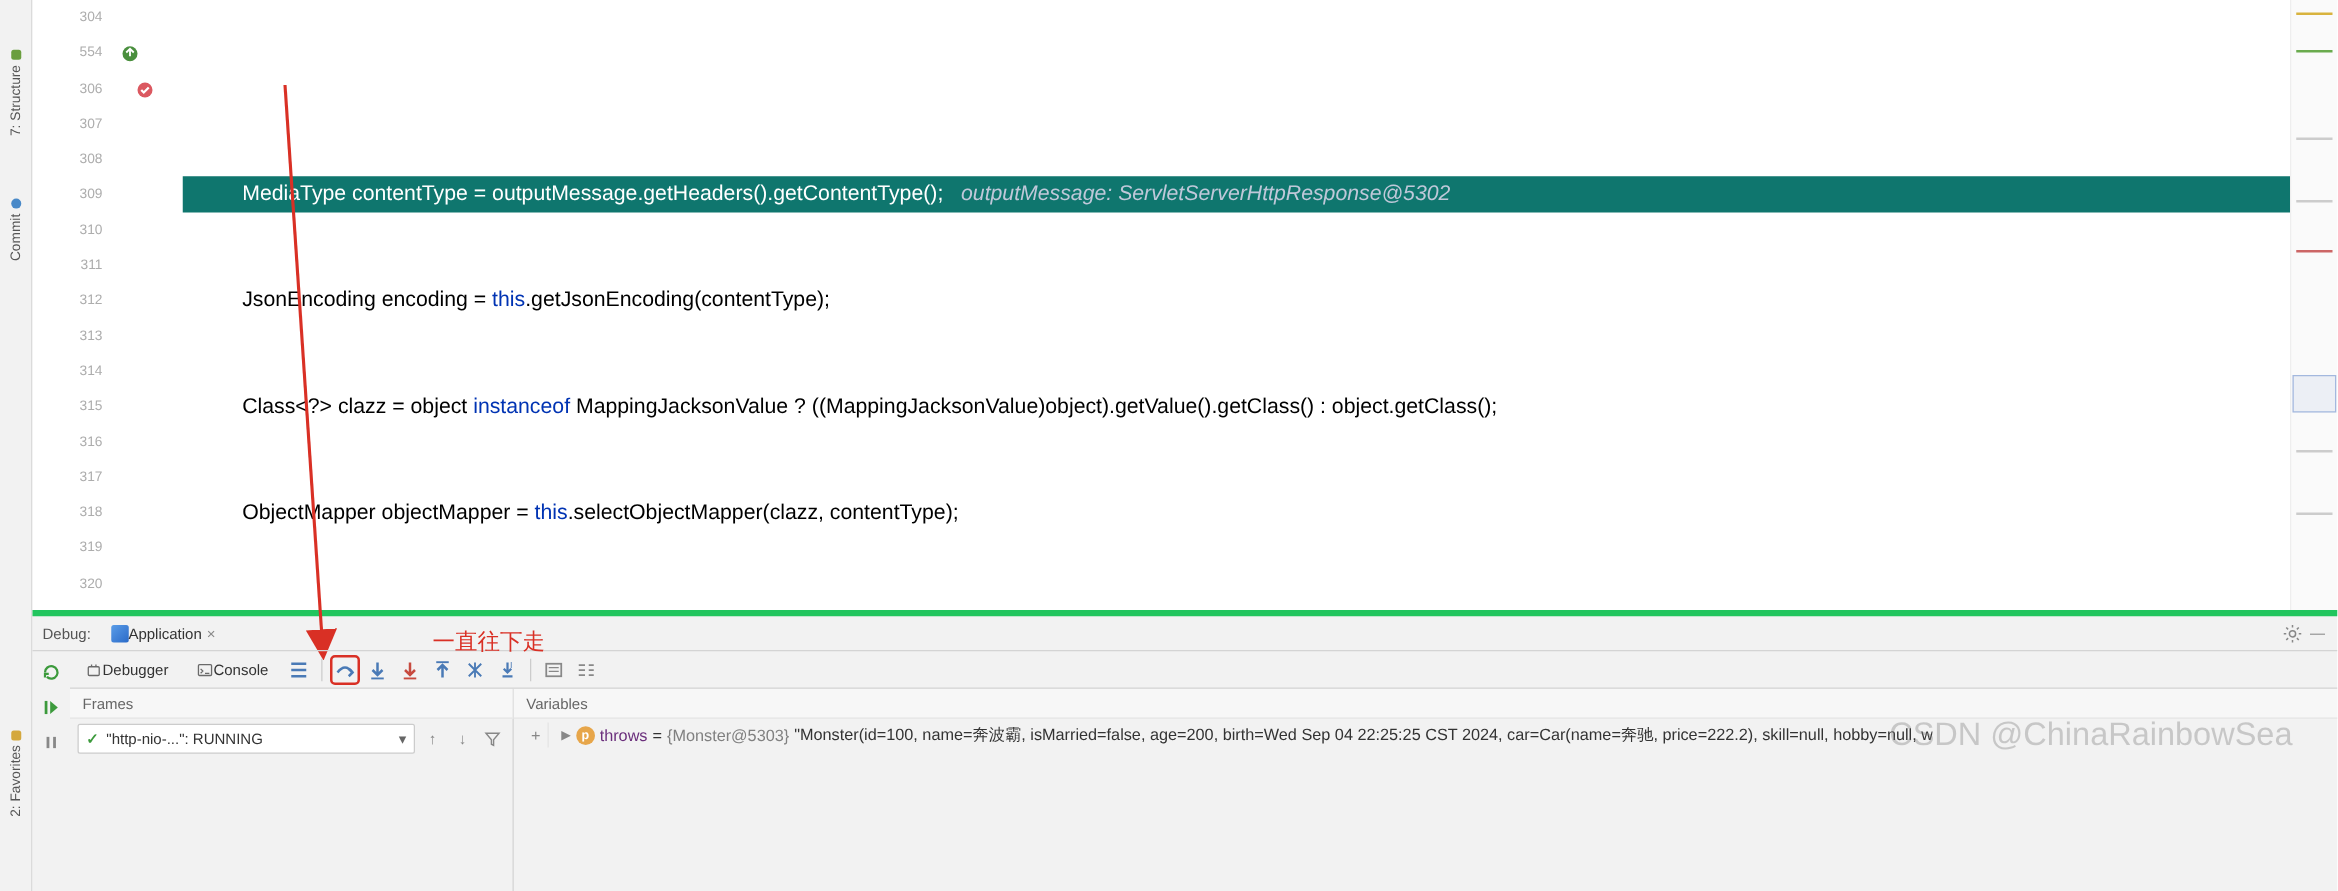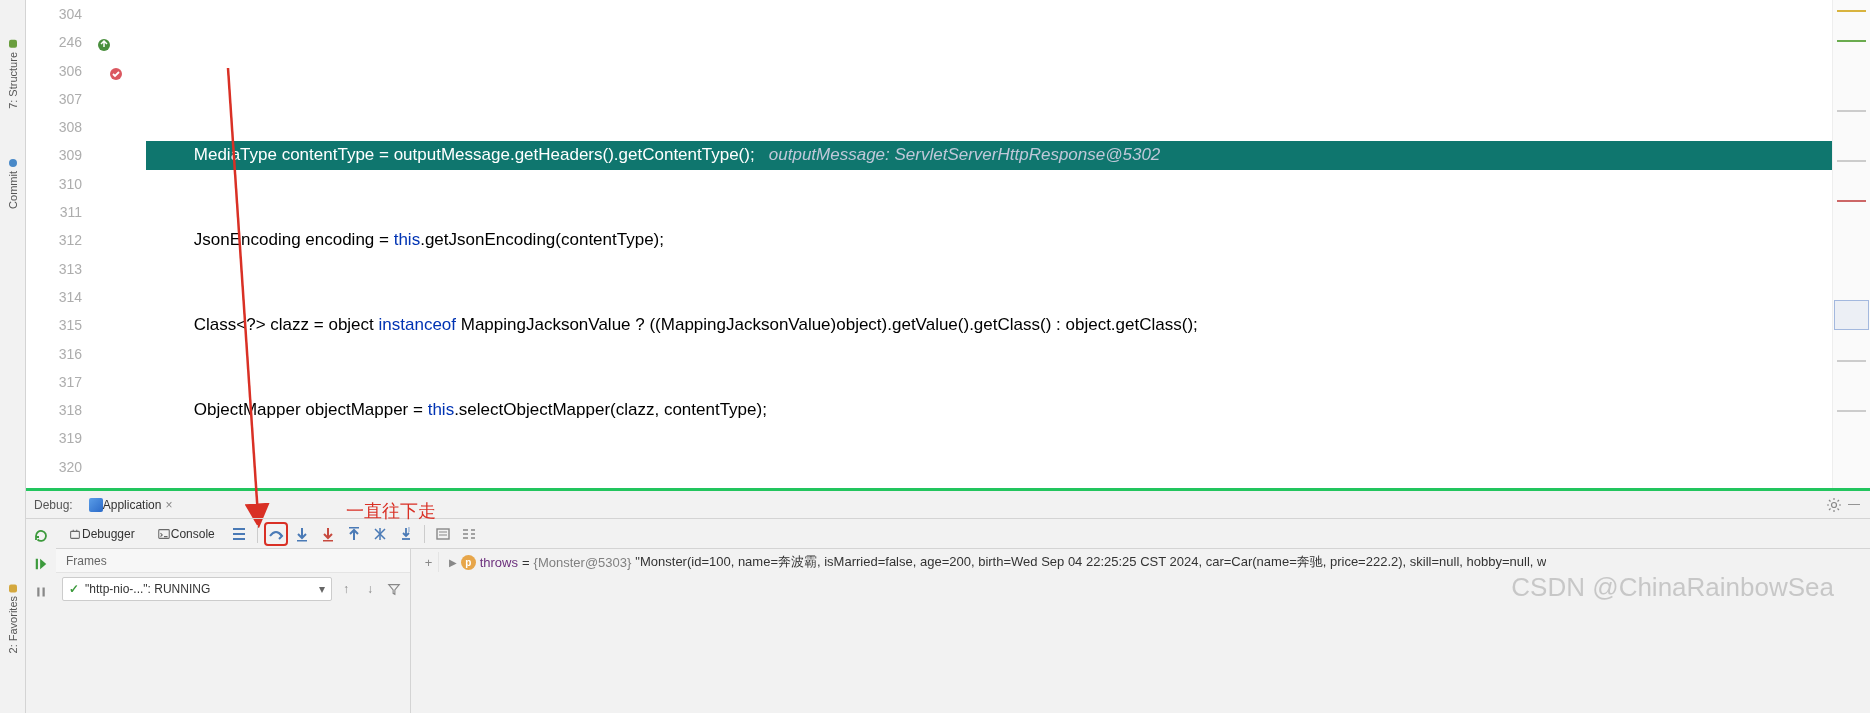--- a/index.html
+++ b/index.html
@@ -3,34 +3,34 @@
 <meta charset="utf-8">
 <style>
 * { margin: 0; padding: 0; box-sizing: border-box; font-family: "Segoe UI", Arial, sans-serif; }
 body { background: #fff; width: 1870px; height: 713px; overflow: hidden; position: relative; }
 .main-layout { display: flex; width: 100%; height: 100%; }
 .left-tool-strip { width: 26px; background: #f2f2f2; border-right: 1px solid #d4d4d4; display: flex; flex-direction: column; align-items: center; font-size: 11px; color: #555; }
 .left-tab { writing-mode: vertical-rl; transform: rotate(180deg); padding: 10px 2px; display: flex; align-items: center; gap: 4px; cursor: pointer; }
 .left-tab .dot { width: 8px; height: 8px; border-radius: 2px; display: inline-block; }
 .editor-column { flex: 1; display: flex; flex-direction: column; min-width: 0; }
 .editor-area { flex: 1; display: flex; min-height: 0; }
-.gutter { width: 120px; background: #fff; border-right: 0px; font-family: Consolas, "Courier New", monospace; font-size: 14px; color: #adadad; text-align: right; position: relative; }
+.gutter { width: 120px; background: #fff; border-right: 0px; font-family: Consolas, "Courier New", monospace; font-size: 11px; color: #adadad; text-align: right; position: relative; }
 .gutter-line { height: 28.3px; line-height: 28.3px; padding-right: 64px; position: relative; }
 .gutter-icon { position: absolute; right: 34px; top: 50%; transform: translateY(-50%); width: 16px; height: 16px; }
 .code-pane { flex: 1; font-family: Consolas, "Courier New", monospace; font-size: 17px; line-height: 28.3px; white-space: pre; color: #000; position: relative; overflow: hidden; }
 .code-line { height: 28.3px; padding-left: 10px; }
 .code-line.selection { background: #0f766e; color: #fff; }
 .kw { color: #0033b3; font-weight: 500; }
 .inline-hint { color: #bfc8d9; font-style: italic; }
 .minimap { width: 38px; background: #fafafa; border-left: 1px solid #eee; position: relative; }
 .minimap-line { position: absolute; height: 2px; background: #999; left: 4px; right: 4px; }
 .minimap-box { position: absolute; border: 1px solid #a3b8de; background: rgba(163,184,222,.15); left: 1px; right: 1px; }
 
 
-.debug-panel { height: 225px; border-top: 3px solid #22c55e; background: #f2f2f2; display: flex; flex-direction: column; font-size: 12px; color: #333; }
+.debug-panel { height: 225px; border-top: 5px solid #22c55e; background: #f2f2f2; display: flex; flex-direction: column; font-size: 12px; color: #333; }
 .debug-header { height: 28px; display: flex; align-items: center; padding: 0 8px; gap: 6px; border-bottom: 1px solid #d4d4d4; position: relative; }
 .debug-header .lbl { color: #555; margin-right: 4px; }
 .debug-run-config { display: flex; align-items: center; gap: 0; padding: 2px 6px; border-radius: 3px; }
 .app-icon { width: 14px; height: 14px; background: linear-gradient(135deg,#5a9de8,#2b6ac8); border-radius: 2px; }
 .close-x { color: #888; cursor: pointer; padding: 0 4px; }
 .debug-toolbar { height: 30px; display: flex; align-items: center; gap: 2px; padding: 0 2px; border-bottom: 1px solid #d4d4d4; position: relative; }
 .dbg-side { width: 30px; display: flex; flex-direction: column; align-items: center; gap: 6px; padding-top: 6px; }
 .dbg-btn { width: 22px; height: 22px; display: flex; align-items: center; justify-content: center; color: #6a6a6a; cursor: pointer; border-radius: 3px; font-size: 14px; }
 .dbg-tab { padding: 4px 10px; cursor: pointer; display: flex; align-items: center; gap: 0; color: #333; }
 .sep-v { width: 1px; height: 18px; background: #ccc; margin: 0 4px; }
@@ -75,21 +75,21 @@
     <div class="left-tab" style="margin-bottom:50px;">
       <span>2: Favorites</span>
       <span class="dot" style="background:#d4a83e;"></span>
     </div>
   </div>
 
   <div class="editor-column">
     <div class="editor-area">
       <div class="gutter">
         <div class="gutter-line"><span>304</span></div>
-        <div class="gutter-line"><span>246</span>
+        <div class="gutter-line"><span>554</span>
           <span class="gutter-icon"><svg viewBox="0 0 16 16">
                 <circle cx="8" cy="8" r="6" fill="#4a8f3e"></circle>
                 <path d="M8 4 L8 10 M5 7 L8 4 L11 7" stroke="#fff" stroke-width="1.5" fill="none"></path>
               </svg></span>
         </div>
         <div class="gutter-line"><span>306</span>
           <span class="gutter-icon" style="right:22px;"><svg viewBox="0 0 16 16">
                 <circle cx="8" cy="8" r="6" fill="#db5860"></circle>
                 <path d="M5 8 L7 10 L11 6" stroke="#fff" stroke-width="1.8" fill="none"></path>
               </svg></span>
@@ -275,20 +275,21 @@
                 <div class="small-icon-btn">↑</div>
                 <div class="small-icon-btn">↓</div>
                 <div class="small-icon-btn">
                     <svg width="14" height="14" viewBox="0 0 16 16">
                       <path d="M2 3h12L9 9v5l-2-1V9z" fill="none" stroke="#888" stroke-width="1.3"></path>
                     </svg>
                   </div>
               </div>
             </div>
             <div class="vars-pane">
+              <div class="pane-header">Variables</div>
               <div class="vars-row">
                 <div class="plus-btn">+</div>
                 <span class="var-expand">▶</span>
                 <span class="p-badge">p</span>
                 <span class="var-name">throws</span>
                 <span class="var-value">= </span>
                 <span class="var-type">{Monster@5303}</span>
                 <span class="var-value" style="white-space:nowrap; overflow:hidden;">"Monster(id=100, name=奔波霸, isMarried=false, age=200, birth=Wed Sep 04 22:25:25 CST 2024, car=Car(name=奔驰, price=222.2), skill=null, hobby=null, w</span>
               </div>
             </div>

